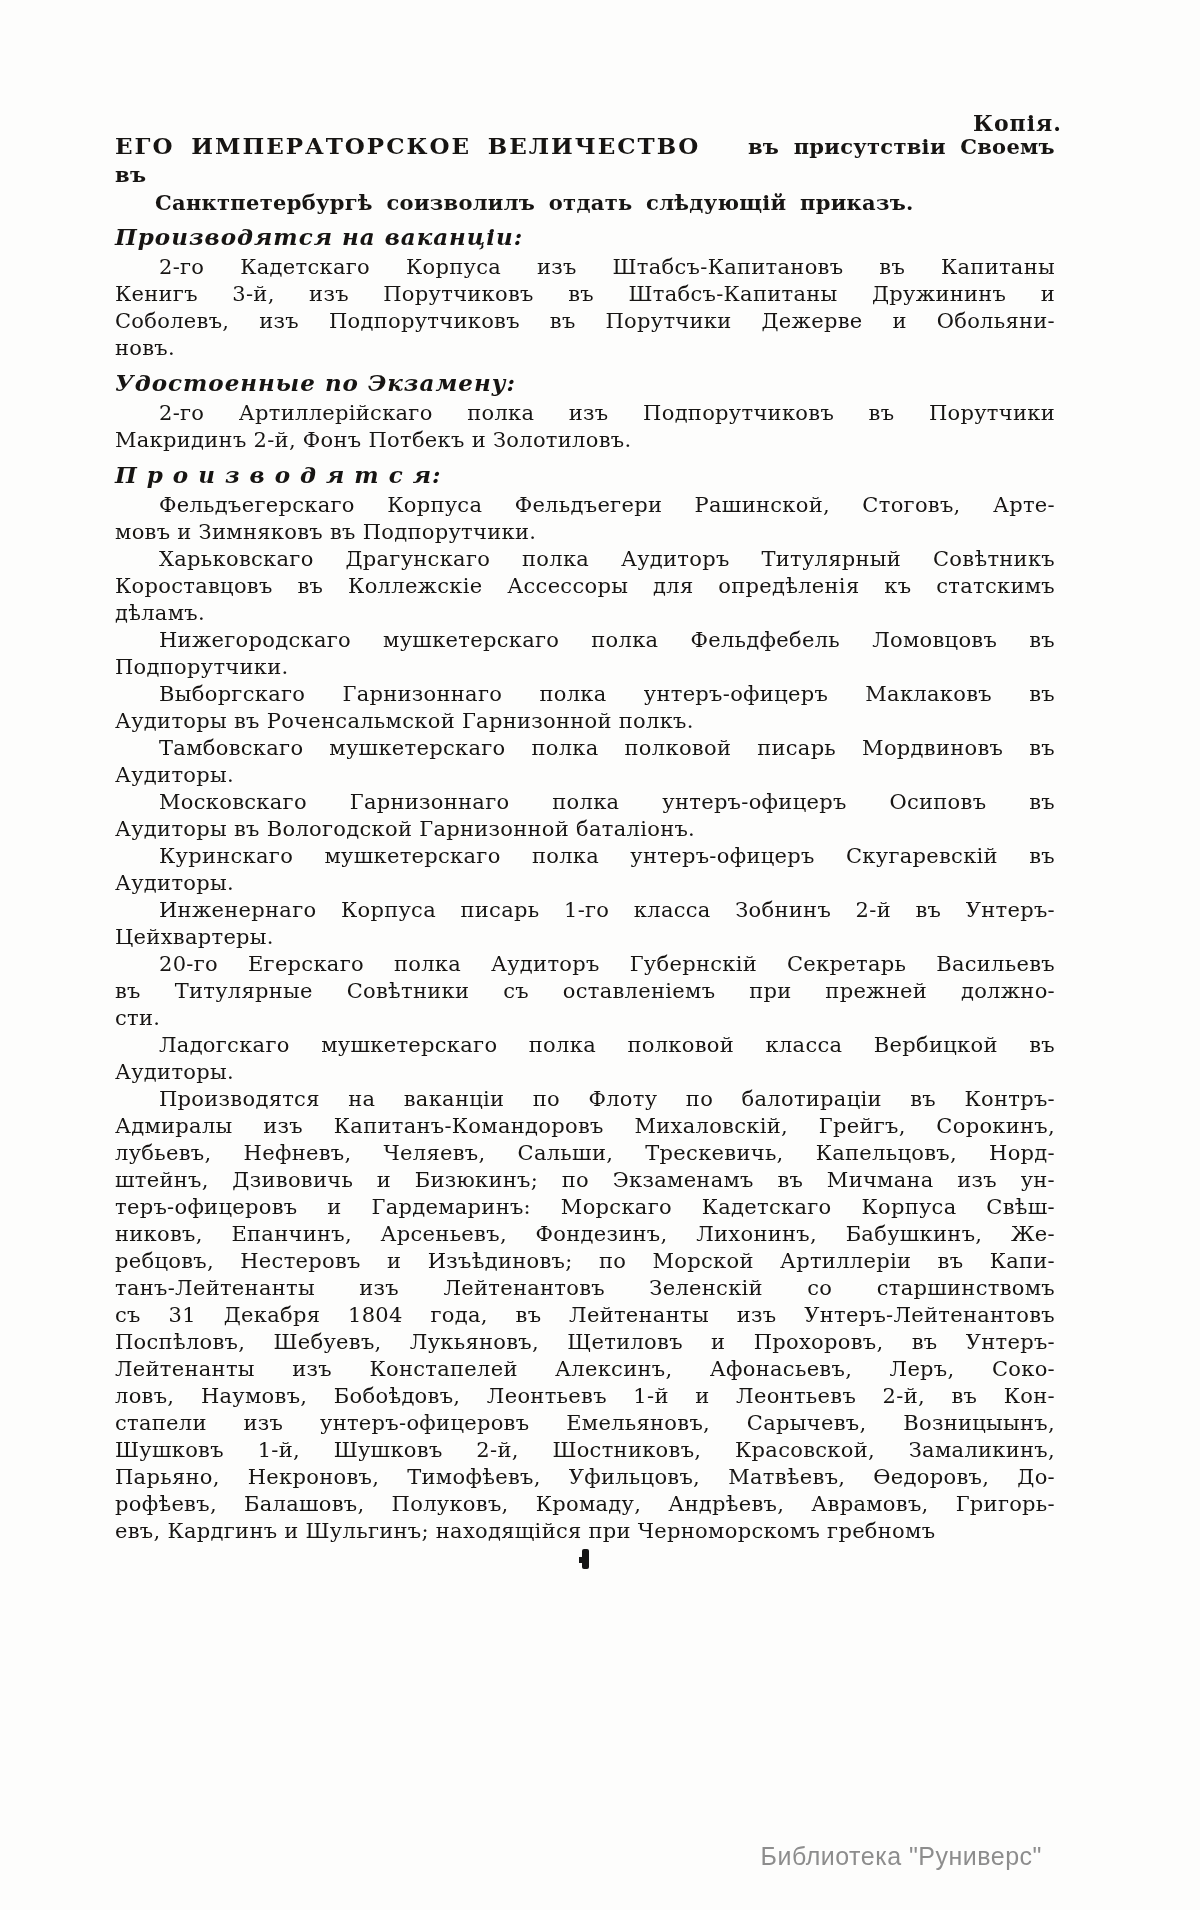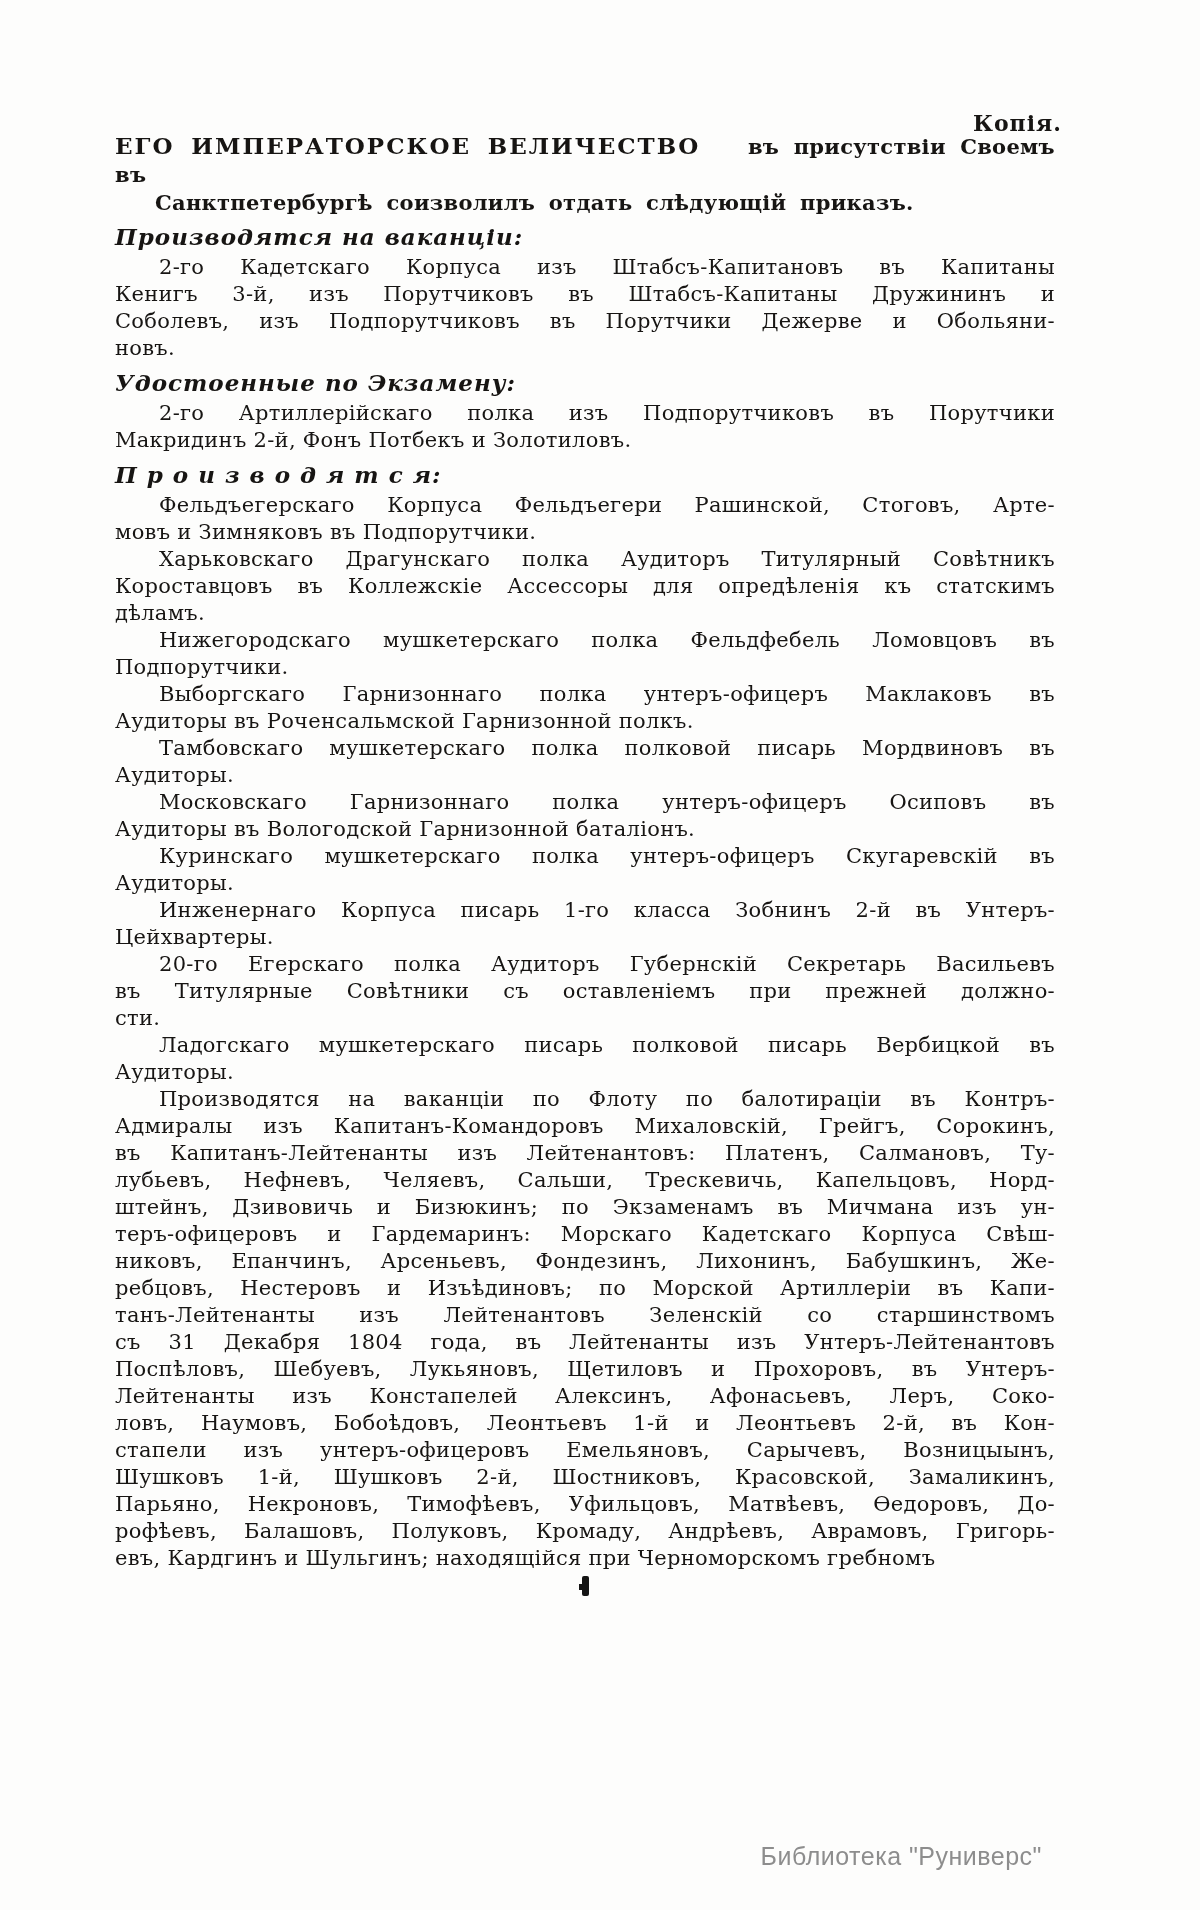--- a/index.html
+++ b/index.html
@@ -145,27 +145,26 @@
         <div class="para">
           <div class="pline fi">Инженернаго Корпуса писарь 1-го класса Зобнинъ 2-й въ Унтеръ-</div>
           <div class="pline endp">Цейхвартеры.</div>
         </div>
         <div class="para">
           <div class="pline fi">20-го Егерскаго полка Аудиторъ Губернскій Секретарь Васильевъ</div>
           <div class="pline">въ Титулярные Совѣтники съ оставленіемъ при прежней должно-</div>
           <div class="pline endp">сти.</div>
         </div>
         <div class="para">
-          <div class="pline fi">Ладогскаго мушкетерскаго писарь полковой писарь Вербицкой въ</div>
+          <div class="pline fi">Ладогскаго мушкетерскаго полка полковой класса Вербицкой въ</div>
           <div class="pline endp">Аудиторы.</div>
         </div>
         <div class="para">
           <div class="pline fi">Производятся на ваканціи по Флоту по балотираціи въ Контръ-</div>
           <div class="pline">Адмиралы изъ Капитанъ-Командоровъ Михаловскій, Грейгъ, Сорокинъ,</div>
-          <div class="pline">въ Капитанъ-Лейтенанты изъ Лейтенантовъ: Платенъ, Салмановъ, Ту-</div>
           <div class="pline">лубьевъ, Нефневъ, Челяевъ, Сальши, Трескевичь, Капельцовъ, Норд-</div>
           <div class="pline">штейнъ, Дзивовичь и Бизюкинъ; по Экзаменамъ въ Мичмана изъ ун-</div>
           <div class="pline">теръ-офицеровъ и Гардемаринъ: Морскаго Кадетскаго Корпуса Свѣш-</div>
           <div class="pline">никовъ, Епанчинъ, Арсеньевъ, Фондезинъ, Лихонинъ, Бабушкинъ, Же-</div>
           <div class="pline">ребцовъ, Нестеровъ и Изъѣдиновъ; по Морской Артиллеріи въ Капи-</div>
           <div class="pline">танъ-Лейтенанты изъ Лейтенантовъ Зеленскій со старшинствомъ</div>
           <div class="pline">съ 31 Декабря 1804 года, въ Лейтенанты изъ Унтеръ-Лейтенантовъ</div>
           <div class="pline">Поспѣловъ, Шебуевъ, Лукьяновъ, Щетиловъ и Прохоровъ, въ Унтеръ-</div>
           <div class="pline">Лейтенанты изъ Констапелей Алексинъ, Афонасьевъ, Леръ, Соко-</div>
           <div class="pline">ловъ, Наумовъ, Бобоѣдовъ, Леонтьевъ 1-й и Леонтьевъ 2-й, въ Кон-</div>

